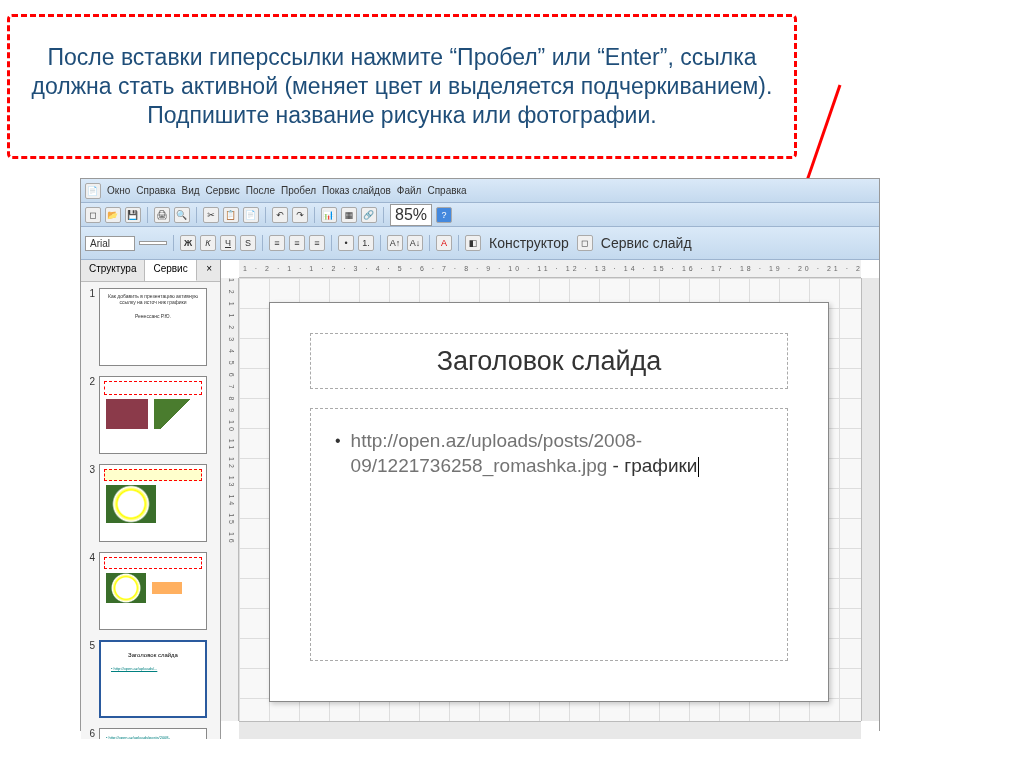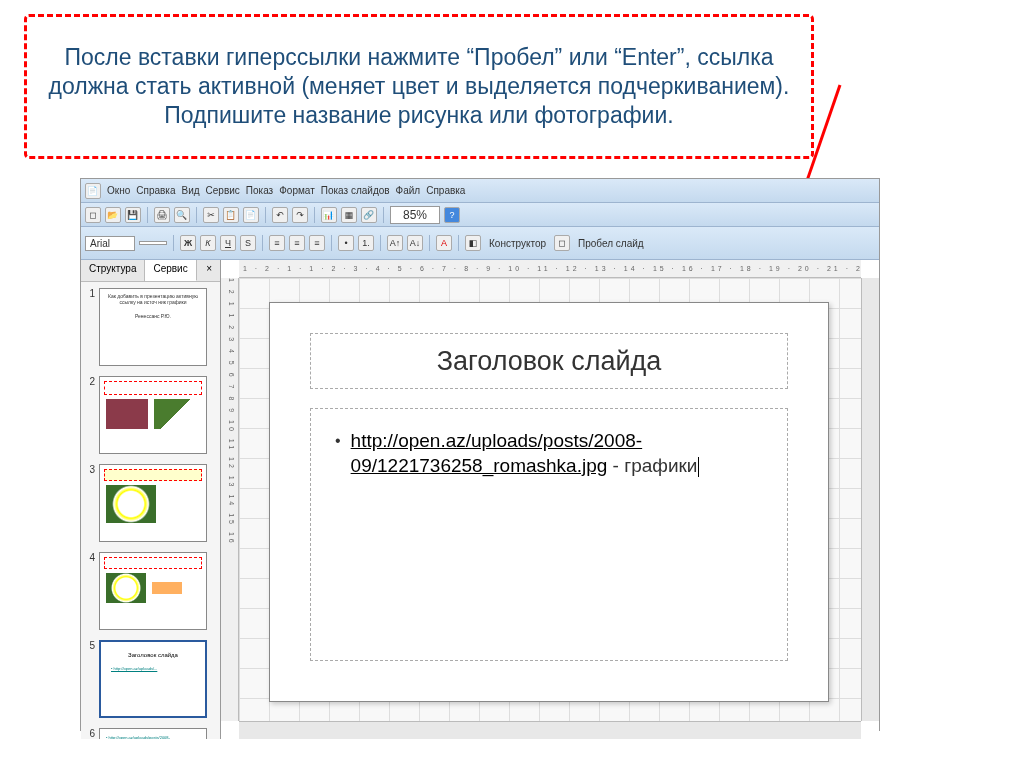--- a/index.html
+++ b/index.html
@@ -7,21 +7,21 @@
       width: 1024px;
       height: 768px;
       background: #fff;
       font-family: Arial, sans-serif;
       position: relative;
       overflow: hidden;
     }
     .instruction-box {
       position: absolute;
       top: 14px;
-      left: 24px;
+      left: 7px;
       width: 790px;
       height: 145px;
       border: 3px dashed #ff0000;
       border-radius: 5px;
       padding: 12px 20px;
       text-align: center;
       display: flex;
       align-items: center;
       justify-content: center;
     }
@@ -95,32 +95,32 @@
     }
     .tb-sep {
       width: 1px;
       height: 16px;
       background: #9db4cf;
       margin: 0 2px;
     }
     .zoom-box {
       background: #fff;
       border: 1px solid #999;
-      padding: 1px 12px;
-      font-size: 12px;
+      padding: 1px 4px;
+      font-size: 16px;
     }
     .font-box {
       background: #fff;
       border: 1px solid #999;
       padding: 1px 4px;
       font-size: 10px;
       min-width: 50px;
     }
     .btn-label {
-      font-size: 10px;
+      font-size: 14px;
       padding: 0 4px;
     }
     .work-area {
       display: flex;
       height: calc(100% - 72px);
     }
     .side-panel {
       width: 140px;
       background: #f5f5f5;
       border-right: 1px solid #999;
@@ -288,22 +288,21 @@
     .bullet-dot {
       color: #333;
       font-size: 16px;
       margin-top: 3px;
     }
     .slide-link-text {
       font-size: 19px;
       line-height: 1.3;
     }
     .hyperlink {
-      color: #000000;
-      text-decoration: underline;
+      color: #737373;
     }
     .plain-suffix {
       color: #333;
     }
     .cursor-caret {
       display: inline-block;
       width: 1px;
       height: 20px;
       background: #000;
       vertical-align: middle;
@@ -346,22 +345,22 @@
 </svg>
 
 <div class="app-window">
 
   <div class="toolbar1">
     <span class="tb-icon">📄</span>
     <span>Окно</span>
     <span>Справка</span>
     <span>Вид</span>
     <span>Сервис</span>
-    <span>Показ</span>
-    <span>Формат</span>
+    <span>После</span>
+    <span>Пробел</span>
     <span>Показ слайдов</span>
     <span>Файл</span>
     <span>Справка</span>
   </div>
 
   <div class="toolbar2">
     <span class="tb-icon">◻</span>
     <span class="tb-icon">📂</span>
     <span class="tb-icon">💾</span>
     <span class="tb-sep"></span>
@@ -406,21 +405,21 @@
     <span class="tb-icon">1.</span>
     <span class="tb-sep"></span>
     <span class="tb-icon">A↑</span>
     <span class="tb-icon">A↓</span>
     <span class="tb-sep"></span>
     <span class="tb-icon" style="color:#d00">A</span>
     <span class="tb-sep"></span>
     <span class="tb-icon">◧</span>
     <span class="btn-label">Конструктор</span>
     <span class="tb-icon">◻</span>
-    <span class="btn-label">Пробел слайд</span>
+    <span class="btn-label">Сервис слайд</span>
   </div>
 
   <div class="work-area">
     <div class="side-panel">
       <div class="side-tabs">
         <div class="side-tab">Структура</div>
         <div class="side-tab active">Сервис</div>
         <div class="side-tab" style="margin-left:auto;border:none">×</div>
       </div>
       <div class="thumbs">

